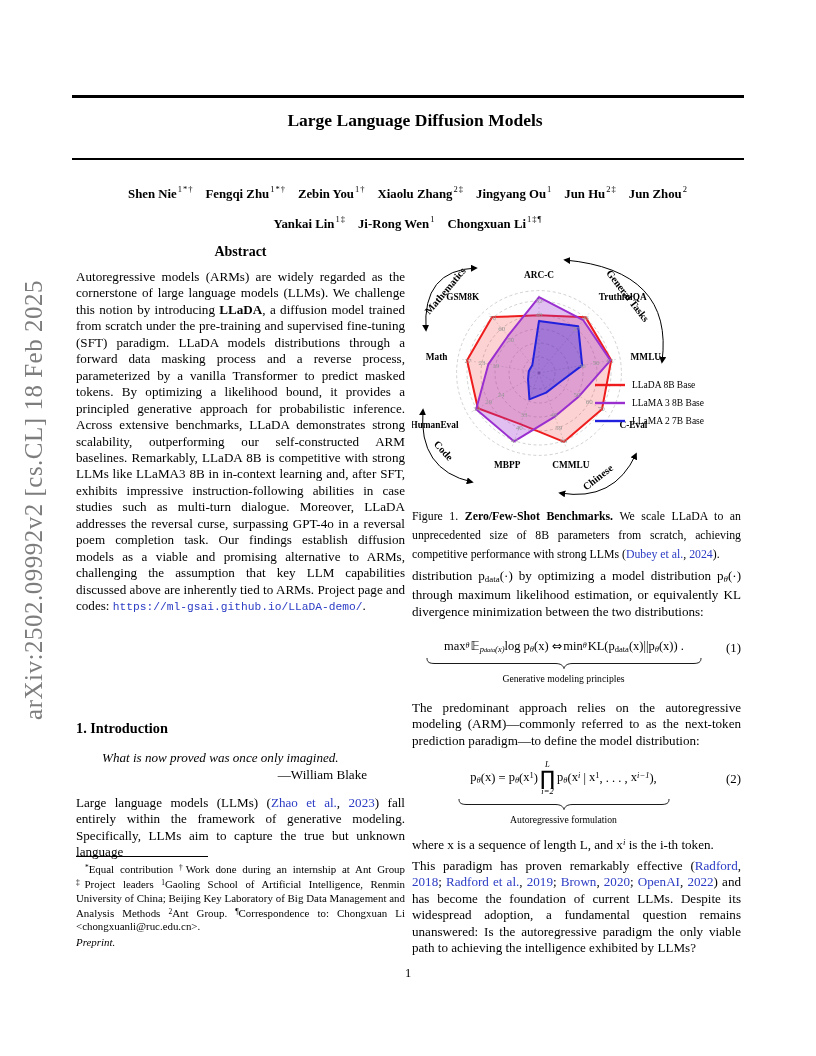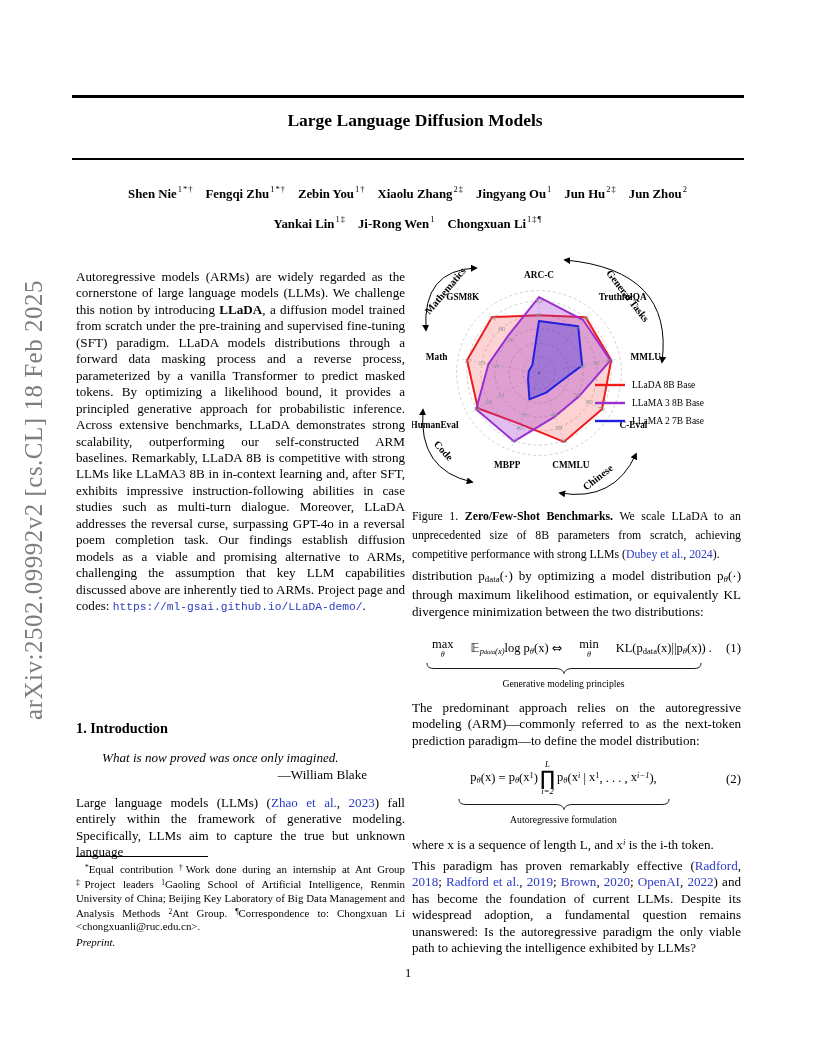--- a/index.html
+++ b/index.html
@@ -27,22 +27,22 @@
   .footnote{position:absolute;left:0;width:329px;font-size:10.9px;line-height:13.2px;
             text-align:justify;text-indent:9px;}
   .preprint{position:absolute;left:0;font-size:10.9px;font-style:italic;}
   .caption{position:absolute;left:0;width:329px;font-size:11.8px;line-height:19px;text-align:justify;}
   .eq{position:absolute;left:0;width:329px;}
   .eq-row{display:flex;justify-content:center;align-items:center;font-size:12.5px;
           padding-right:26px;white-space:nowrap;}
   .eq-num{position:absolute;right:0;top:3px;font-size:12.8px;}
   .brace-wrap{display:flex;justify-content:center;padding-right:26px;margin-top:1px;}
   .brace-label{text-align:center;padding-right:26px;font-size:9.7px;margin-top:0px;}
-  .opstack{display:inline-flex;flex-direction:column;align-items:center;line-height:1;
-           vertical-align:-6px;margin:0 17px;}
+  .opstack{display:inline-flex;align-items:center;line-height:1;
+           vertical-align:-6px;margin:0 1px;}
   .op{font-size:12.5px;}
   .opsub{font-size:8px;font-style:italic;margin-top:0px;}
   .prodstack{display:inline-flex;flex-direction:column;align-items:center;line-height:1;
              vertical-align:middle;margin:0 2px;}
   .ps-top{font-size:8.5px;font-style:italic;}
   .ps-sym{font-size:20px;font-family:"DejaVu Sans",sans-serif;line-height:0.9;}
   .ps-bot{font-size:8.5px;font-style:italic;}
   .pagenum{position:absolute;left:0;width:816px;top:966px;text-align:center;font-size:12.5px;}
   figure{margin:0;}
   
@@ -67,20 +67,21 @@
   <div class="watermark">arXiv:2502.09992v2  [cs.CL]  18 Feb 2025</div>
 
   <div class="rule" style="left:72px;top:95px;width:672px;height:2.5px;"></div>
   <div class="title">Large Language Diffusion Models</div>
   <div class="rule" style="left:72px;top:158px;width:672px;height:1.6px;"></div>
 
   <div class="authors" style="top:184px;" id="authors-line1"><span class="author"><span>Shen Nie</span><span class="asup">1*†</span></span><span class="author"><span>Fengqi Zhu</span><span class="asup">1*†</span></span><span class="author"><span>Zebin You</span><span class="asup">1†</span></span><span class="author"><span>Xiaolu Zhang</span><span class="asup">2‡</span></span><span class="author"><span>Jingyang Ou</span><span class="asup">1</span></span><span class="author"><span>Jun Hu</span><span class="asup">2‡</span></span><span class="author"><span>Jun Zhou</span><span class="asup">2</span></span></div>
   <div class="authors" style="top:214px;" id="authors-line2"><span class="author"><span>Yankai Lin</span><span class="asup">1‡</span></span><span class="author"><span>Ji-Rong Wen</span><span class="asup">1</span></span><span class="author"><span>Chongxuan Li</span><span class="asup">1‡¶</span></span></div>
 
   <div class="col col-left">
+    <div class="abs-h" style="top:244px;">Abstract</div>
     <div class="body-text" style="top:269px;"><span class="sg-plain">Autoregressive models (ARMs) are widely regarded as the cornerstone of large language models (LLMs). We challenge this notion by introducing </span><span class="sg-b">LLaDA</span><span class="sg-plain">, a diffusion model trained from scratch under the pre-training and supervised fine-tuning (SFT) paradigm. LLaDA models distributions through a forward data masking process and a reverse process, parameterized by a vanilla Transformer to predict masked tokens. By optimizing a likelihood bound, it provides a principled generative approach for probabilistic inference. Across extensive benchmarks, LLaDA demonstrates strong </span><span class="sg-it">scalability</span><span class="sg-plain">, outperforming our self-constructed ARM baselines. Remarkably, LLaDA 8B is competitive with strong LLMs like LLaMA3 8B in </span><span class="sg-it">in-context learning</span><span class="sg-plain"> and, after SFT, exhibits impressive </span><span class="sg-it">instruction-following</span><span class="sg-plain"> abilities in case studies such as multi-turn dialogue. Moreover, LLaDA addresses the reversal curse, surpassing GPT-4o in a reversal poem completion task. Our findings establish diffusion models as a viable and promising alternative to ARMs, challenging the assumption that key LLM capabilities discussed above are inherently tied to ARMs. Project page and codes: </span><span class="sg-monolink">https://ml-gsai.github.io/LLaDA-demo/</span><span class="sg-plain">.</span></div>
 
     <div class="sec-h" style="top:720px;">1. Introduction</div>
     <div class="quote" style="top:749px;">
       <div class="q1">What is now proved was once only imagined.</div>
       <div class="q2">—William Blake</div>
     </div>
     <div class="body-text" style="top:795px;"><span class="sg-plain">Large language models (LLMs) (</span><span class="sg-link">Zhao et al.</span><span class="sg-plain">, </span><span class="sg-link">2023</span><span class="sg-plain">) fall entirely within the framework of </span><span class="sg-it">generative modeling</span><span class="sg-plain">. Specifically, LLMs aim to capture the true but unknown language</span></div>
 
     <div class="fnrule" style="top:856px;"></div>

